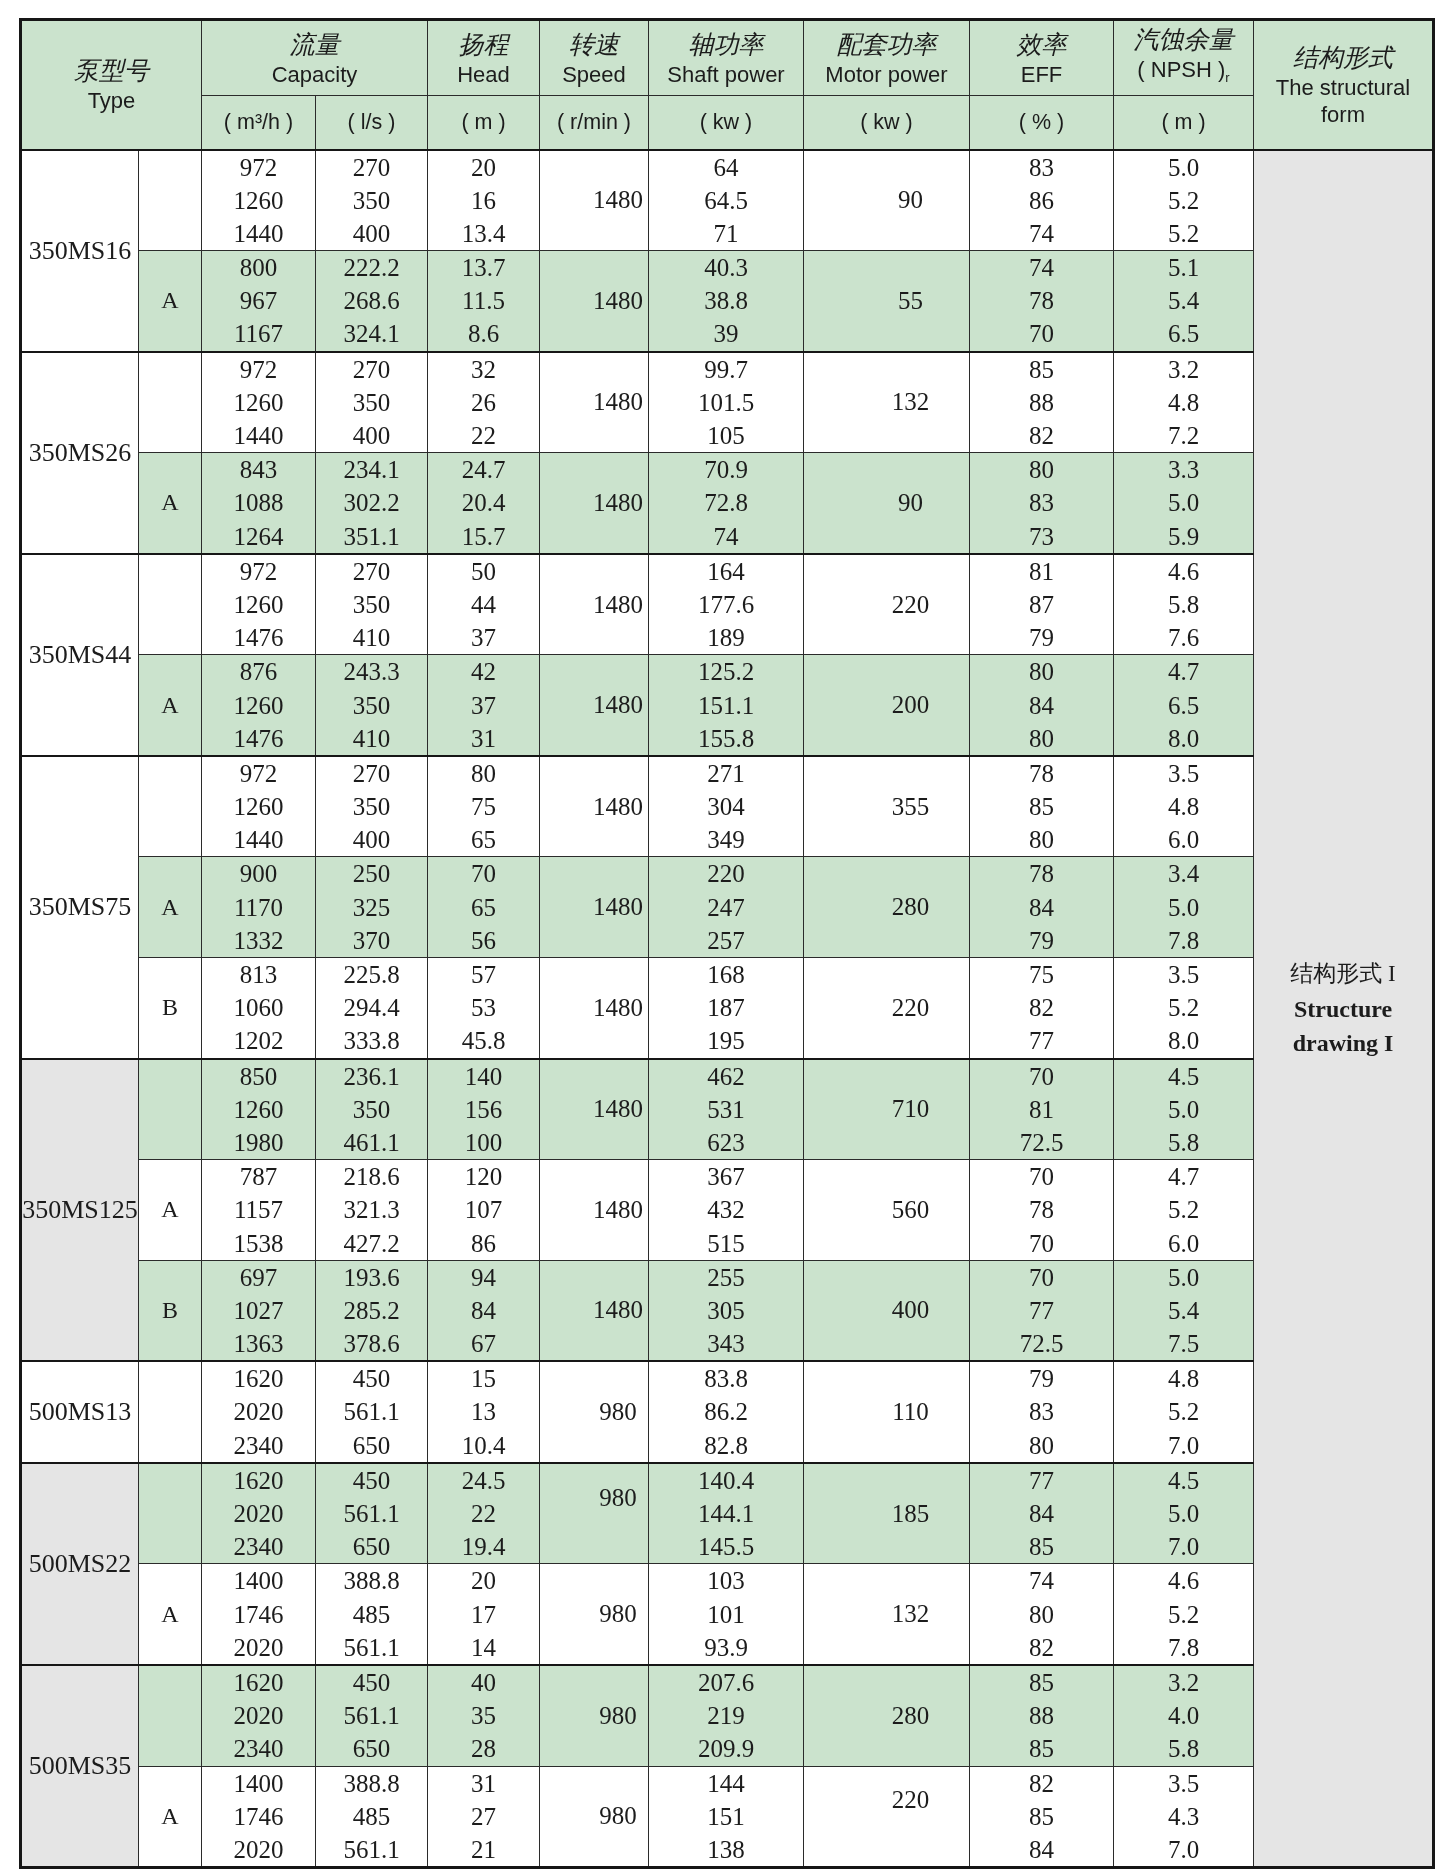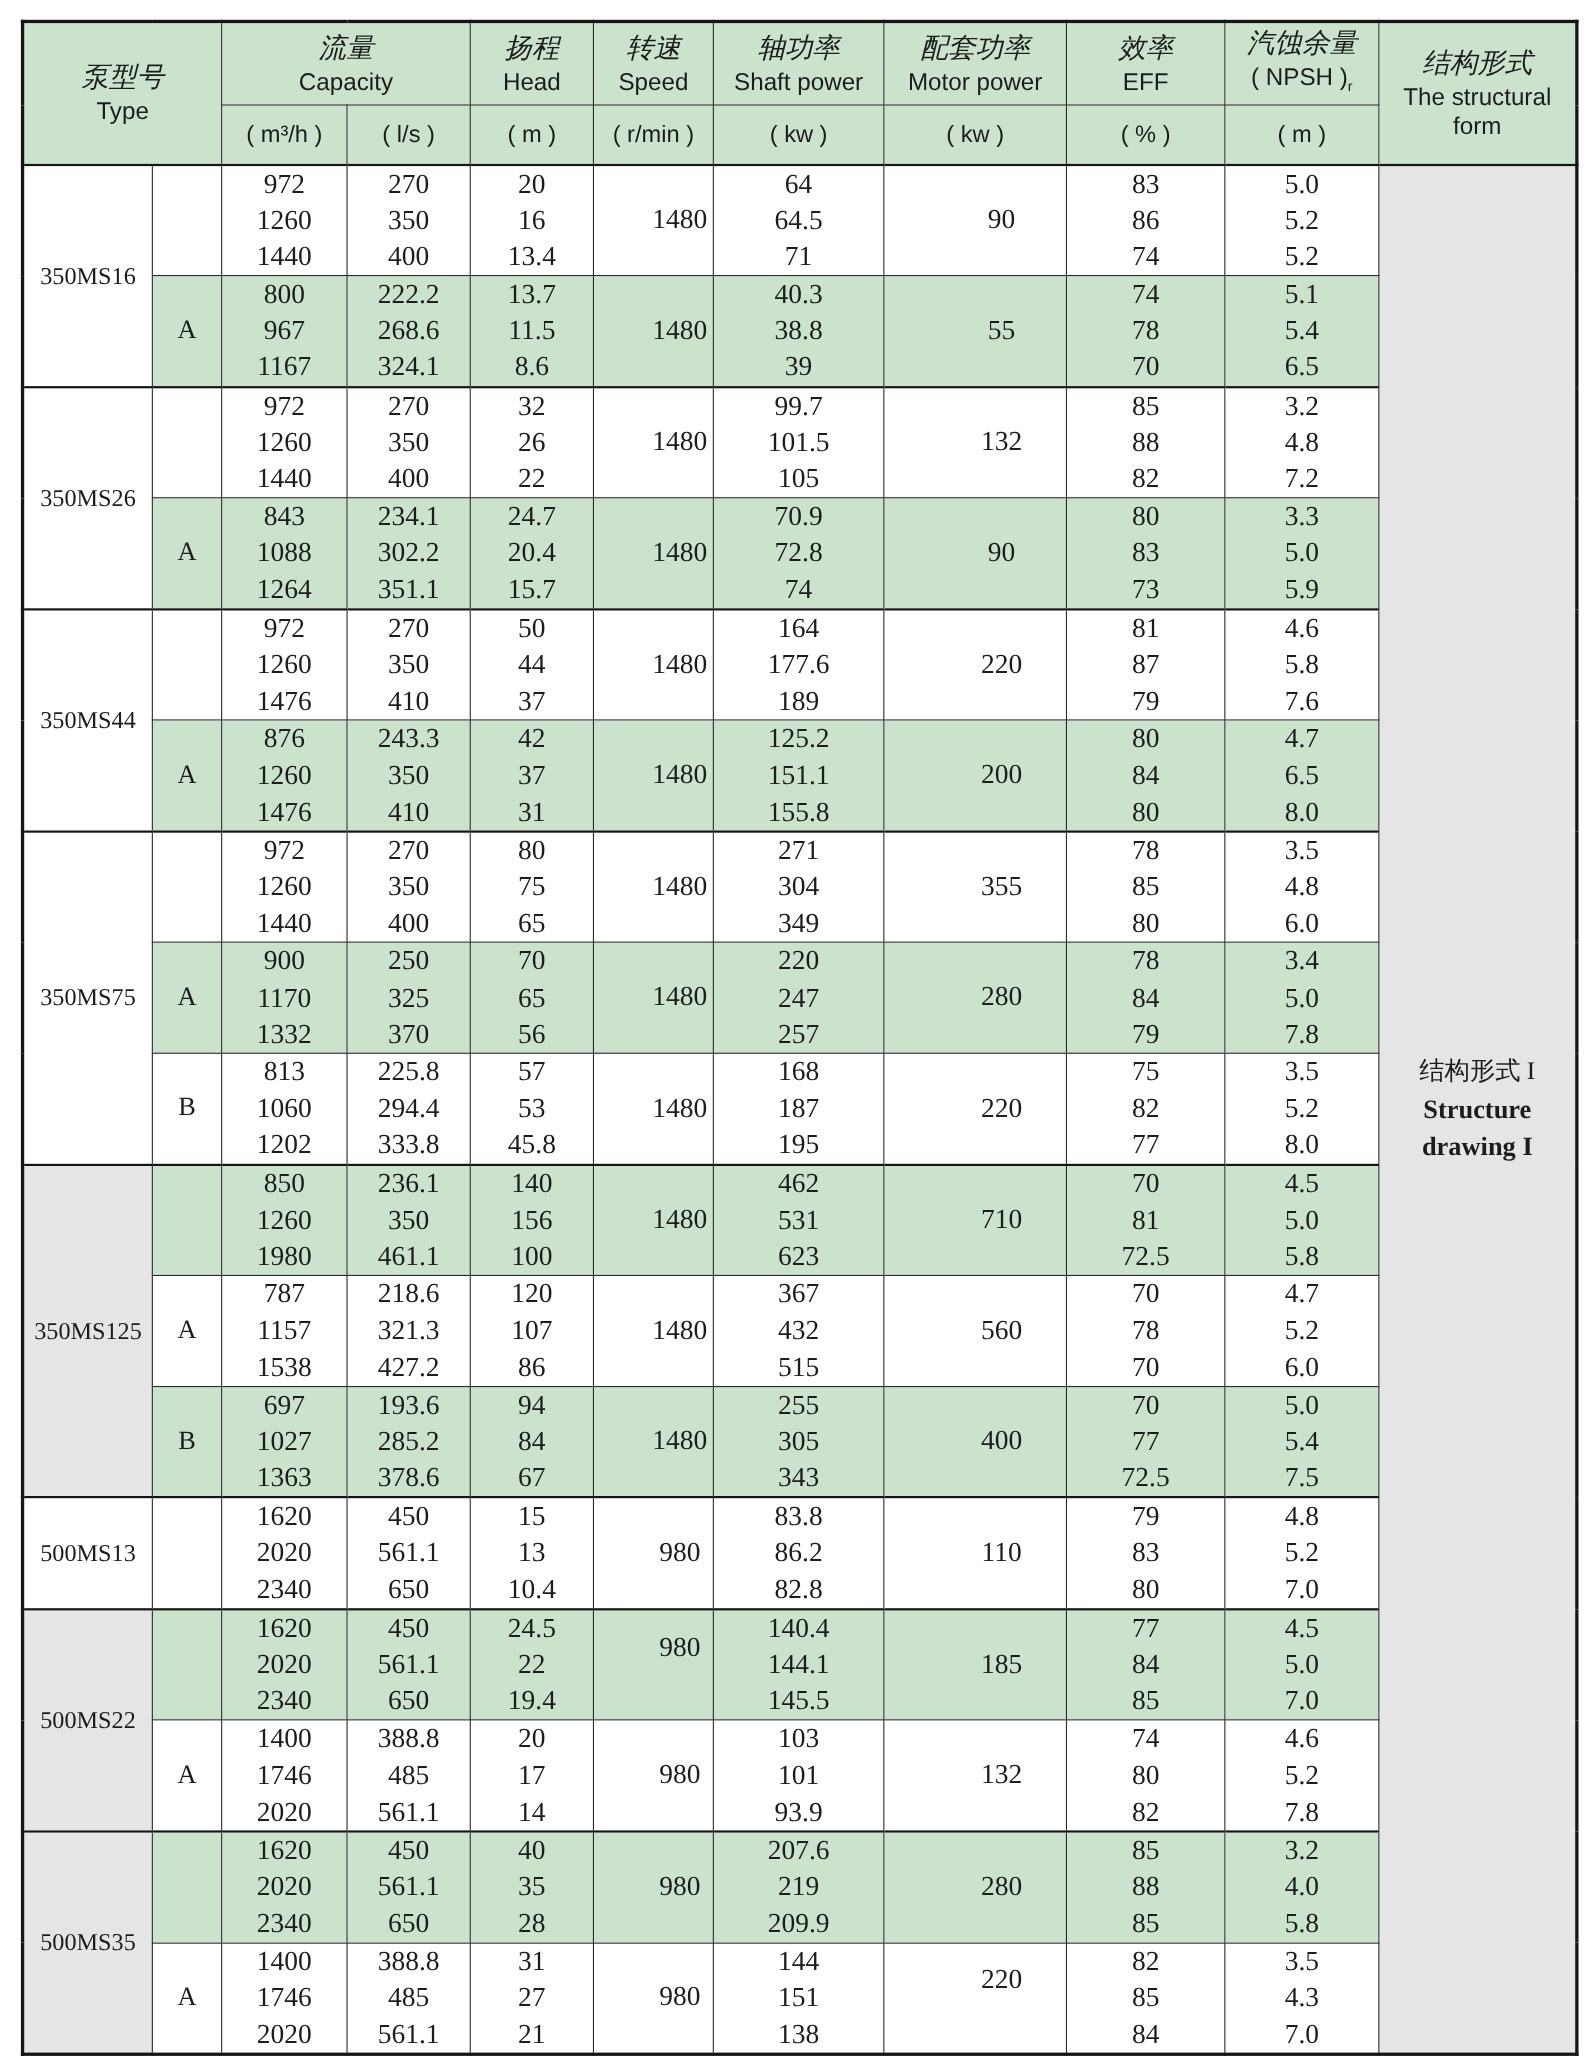--- a/index.html
+++ b/index.html
@@ -42,21 +42,21 @@
   thead .en sub{font-size:13px;}
   th.structure-h .en{padding:0 16px;line-height:27px;}
   
   tbody tr{height:99.6px;}
   tbody td{font-size:25px;background:#ffffff;}
   tbody td .ln{height:33.2px;line-height:33.2px;}
   tbody td .val{display:inline-block;margin-left:48px;}
   tbody tr.shaded td{background:var(--green);}
   tbody tr.shaded td.model, tbody td.structure{background:#e5e5e5;}
   tbody tr.group-start > td{border-top:2.6px solid var(--heavy);}
-  td.model{font-size:22px;}
+  td.model{font-size:26px;}
   td.variant{font-size:24px;}
   td.v-high .val{transform:translateY(-16px);}
   td.structure .note-zh{font-size:23px;line-height:36px;}
   td.structure .note-en{font-size:24px;line-height:34px;font-weight:bold;}
 </style>
 </head>
 <body>
 
 <div class="page">
   <table>

